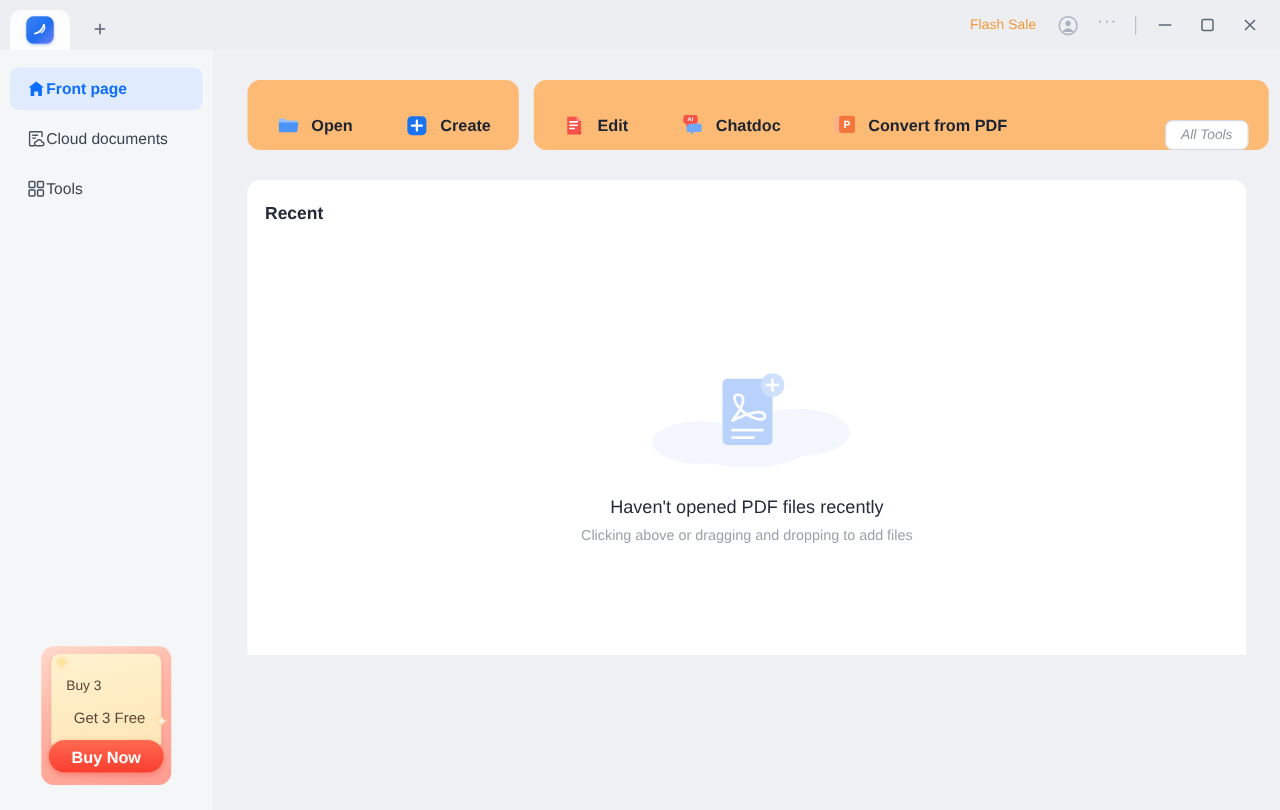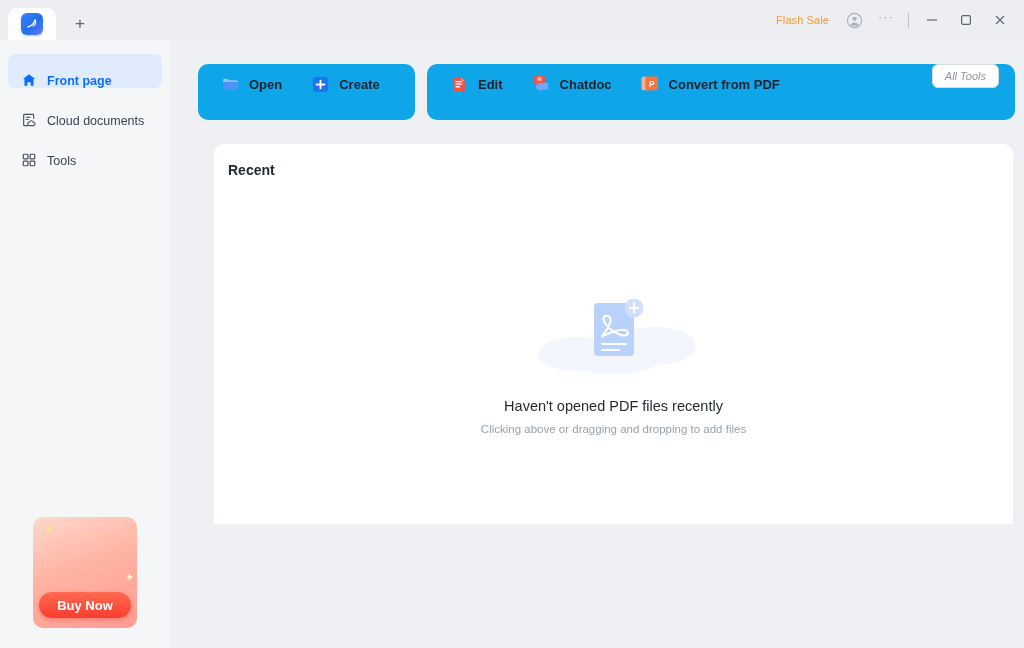--- a/index.html
+++ b/index.html
@@ -51,22 +51,22 @@
   .divider-v { width: 1px; height: 15px; background: #b9c0c9; margin: 0 5px; }
   .more-btn { letter-spacing: 1px; font-size: 13px; color: #9aa3ae; padding-bottom: 7px; }
 
   
   .sidebar {
     position: absolute; top: 40px; left: 0; width: 170px; height: 608px;
     background: #f5f6f8;
     padding: 14px 8px 0 8px;
   }
   .nav-item {
-    height: 34px; border-radius: 7px; display: flex; align-items: flex-end;
-    padding: 0 12px; gap: 10px; margin-bottom: 6px;
+    height: 34px; border-radius: 7px; display: flex; align-items: center;
+    padding: 0 12px; margin-bottom: 6px;
     color: #3c4450; font-size: 12.5px;
   }
   .nav-item.active { background: #e0ecfd; color: #0d6efd; font-weight: bold; }
   .nav-ico { width: 17px; height: 17px; display: flex; align-items: center; justify-content: center; flex: 0 0 17px;}
 
   
   .promo {
     position: absolute; left: 33px; bottom: 20px; width: 104px; height: 111px;
   }
   .promo-env {
@@ -93,39 +93,39 @@
     box-shadow: 0 2px 5px rgba(230,60,45,.4);
   }
 
   
   .main { position: absolute; top: 40px; left: 170px; width: 854px; height: 608px; }
 
   .toolbar-row {
     position: absolute; left: 28px; top: 24px; display: flex; gap: 12px;
   }
   .tool-card {
-    background: #0ea5e9; border-radius: 10px; height: 56px;
-    display: flex; align-items: flex-start;
+    background: #fdba74; border-radius: 10px; height: 56px;
+    display: flex; align-items: flex-end; gap: 13px;
   }
   .tool-card.left { width: 217px; padding: 0 8px; }
   .tool-card.right { width: 588px; padding: 0 16px 0 8px; }
   .tool-btn {
     height: 40px; display: flex; align-items: center; gap: 9px;
     padding: 0 14px; border-radius: 7px;
     font-size: 13px; font-weight: bold; color: #1c2330; white-space: nowrap;
   }
   .tool-ico { width: 20px; height: 20px; display:flex; align-items:center; justify-content:center; flex: 0 0 20px;}
   .all-tools {
     margin-left: auto; border: 1px solid #d7dce3; border-radius: 6px;
     height: 24px; padding: 0 12px; display: flex; align-items: center;
     font-size: 11px; color: #8d95a1; background: #fff; font-style: italic;
   }
 
   .content-card {
-    position: absolute; left: 44px; top: 104px; width: 799px; height: 380px;
+    position: absolute; left: 28px; top: 104px; width: 799px; height: 380px;
     background: #fff; border-radius: 10px 10px 0 0;
     overflow: hidden;
   }
   .recent-title {
     position: absolute; left: 14px; top: 18px;
     font-size: 14px; font-weight: bold; color: #222a36;
   }
   .empty {
     position: absolute; left: 0; top: 150px; width: 100%;
     display: flex; flex-direction: column; align-items: center;
@@ -212,20 +212,24 @@
           <rect x="13.6" y="3.4" width="7" height="7" rx="1.2"></rect>
           <rect x="3.4" y="13.6" width="7" height="7" rx="1.2"></rect>
           <rect x="13.6" y="13.6" width="7" height="7" rx="1.2"></rect>
         </svg>
       </span>
       <span>Tools</span>
     </div>
 
     <div class="promo">
       <div class="promo-env"></div>
+      <div class="promo-note">
+        <span class="promo-l1">Buy 3</span>
+        <span class="promo-l2">Get 3 Free</span>
+      </div>
       <span class="promo-spark a">✦</span>
       <span class="promo-spark b">✦</span>
       <div class="promo-btn">Buy Now</div>
     </div>
   </div>
 
   <div class="main">
 
     <div class="toolbar-row">
 

